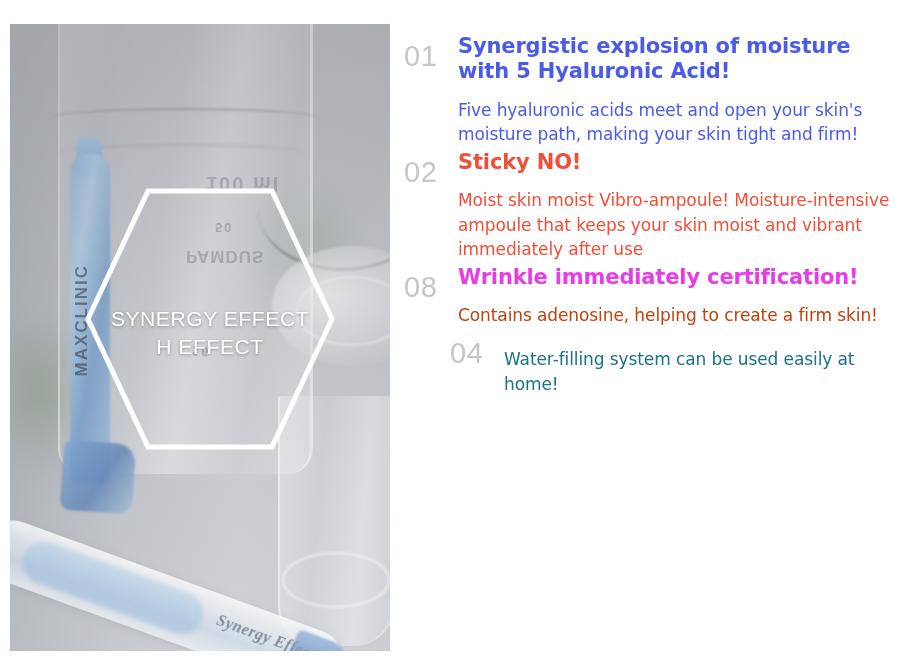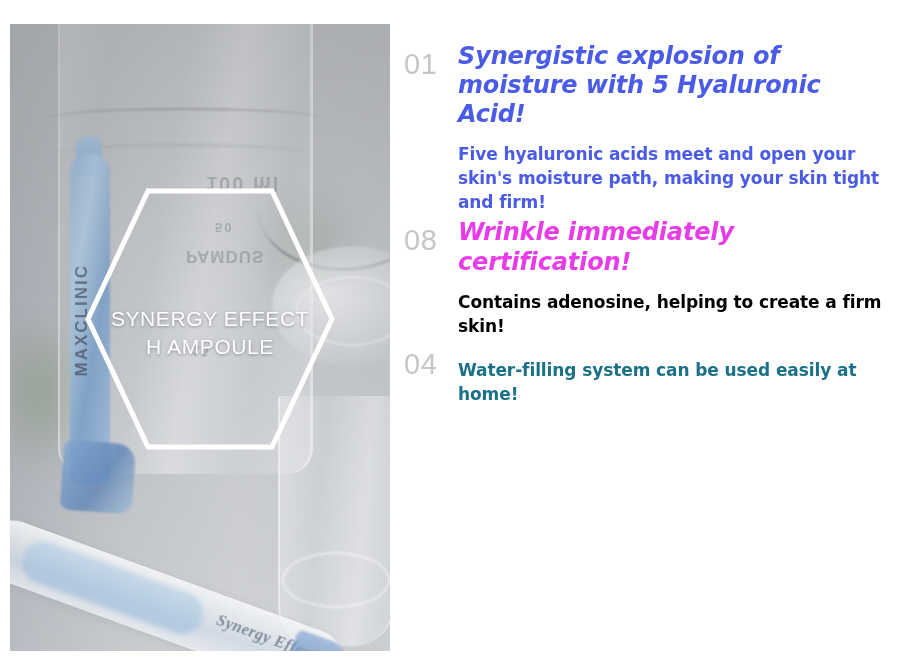--- a/index.html
+++ b/index.html
@@ -313,40 +313,39 @@
     color: #c6c6c6;
     font-size: 29px;
     line-height: 1;
     padding-top: 8px;
     font-family: "Liberation Sans", sans-serif;
     font-weight: 400;
     letter-spacing: 0.5px;
   }
   .feat-body { flex: 1 1 auto; }
   .feat-title {
-    font-size: 24px;
+    font-size: 21px;
     font-weight: 700;
     line-height: 1.21;
     letter-spacing: -0.15px;
     margin: 0;
     font-family: "DejaVu Sans", sans-serif;
-    font-style: italic;
   }
   .feat-desc {
     font-size: 17px;
-    font-weight: 700;
+    font-weight: 400;
     line-height: 1.42;
     letter-spacing: -0.1px;
     margin: 13px 0 0 0;
     font-family: "DejaVu Sans", sans-serif;
   }
-  .f1 { margin-top: 12px; }
+  .f1 { margin-top: 4px; }
   .f2 { margin-top: 16px; }
   .f3 { margin-top: 18px; }
-  .f4 { margin-top: 18px; }
+  .f4 { margin-top: 18px; margin-left: 46px; }
   .f4 .feat-desc { margin-top: 16px; }
 </style>
 </head>
 <body>
 
 <div class="page">
 
   <div class="photo-wrap">
     <div class="photo-scene"></div>
     <div class="scene-foliage"></div>
@@ -379,39 +378,46 @@
     </div>
 
     <div class="photo-haze"></div>
   </div>
 
   <svg class="hex-overlay" viewBox="0 0 250 262" aria-hidden="true">
     <polygon points="63,3 187,3 247,131 187,259 63,259 3,131" fill="none" stroke="#ffffff" stroke-width="5"></polygon>
   </svg>
   <div class="hex-label">
     <div>SYNERGY EFFECT</div>
-    <div>H AMPOULE</div>
+    <div>H EFFECT</div>
   </div>
 
   <div class="features">
 
     <div class="feature f1">
       <div class="feat-num" style="color: rgb(198, 198, 198);">01</div>
       <div class="feat-body">
         <p class="feat-title" style="color: rgb(74, 91, 232);">Synergistic explosion of moisture with 5 Hyaluronic Acid!</p>
         <p class="feat-desc" style="color: rgb(74, 91, 232);">Five hyaluronic acids meet and open your skin's moisture path, making your skin tight and firm!</p>
       </div>
     </div>
 
+    <div class="feature f2">
+      <div class="feat-num" style="color: rgb(198, 198, 198);">02</div>
+      <div class="feat-body">
+        <p class="feat-title" style="color: rgb(240, 78, 55);">Sticky NO!</p>
+        <p class="feat-desc" style="color: rgb(240, 78, 55);">Moist skin moist Vibro-ampoule! Moisture-intensive ampoule that keeps your skin moist and vibrant immediately after use</p>
+      </div>
+    </div>
 
     <div class="feature f3">
       <div class="feat-num" style="color: rgb(198, 198, 198);">08</div>
       <div class="feat-body">
         <p class="feat-title" style="color: rgb(232, 60, 232);">Wrinkle immediately certification!</p>
-        <p class="feat-desc" style="color: #000000;">Contains adenosine, helping to create a firm skin!</p>
+        <p class="feat-desc" style="color: #c2410c;">Contains adenosine, helping to create a firm skin!</p>
       </div>
     </div>
 
     <div class="feature f4">
       <div class="feat-num" style="color: rgb(198, 198, 198);">04</div>
       <div class="feat-body">
         <p class="feat-desc" style="color: rgb(26, 113, 136);">Water-filling system can be used easily at home!</p>
       </div>
     </div>
 

